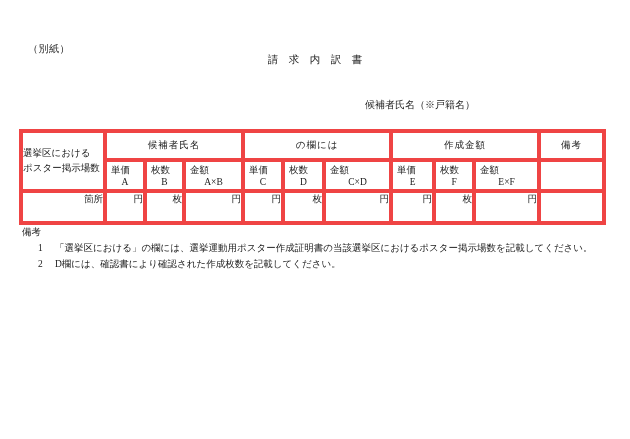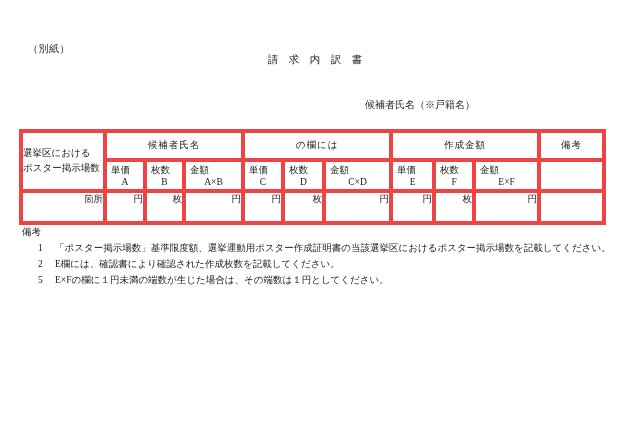--- a/index.html
+++ b/index.html
@@ -137,23 +137,20 @@
       <td class="unit-cell">枚</td>
       <td class="unit-cell">円</td>
       <td></td>
     </tr>
   </tbody>
     </table>
 
   <div class="notes">
     <div class="notes-header">備考</div>
     <div class="note-line">
-      <span class="note-num">1</span><span class="note-text">「ポスター掲示場数」基準限度額、選挙運動用ポスター作成証明書の当該選挙区におけるポスター掲示場数を記載してください。</span>
+      <span class="note-num">1</span><span class="note-text">「選挙区における」の欄には、選挙運動用ポスター作成証明書の当該選挙区におけるポスター掲示場数を記載してください。</span>
     </div>
     <div class="note-line">
-      <span class="note-num">2</span><span class="note-text">E欄には、確認書により確認された作成枚数を記載してください。</span>
-    </div>
-    <div class="note-line">
-      <span class="note-num">5</span><span class="note-text">E×Fの欄に１円未満の端数が生じた場合は、その端数は１円としてください。</span>
+      <span class="note-num">2</span><span class="note-text">D欄には、確認書により確認された作成枚数を記載してください。</span>
     </div>
   </div>
 
 </div>
 
 </body></html>

